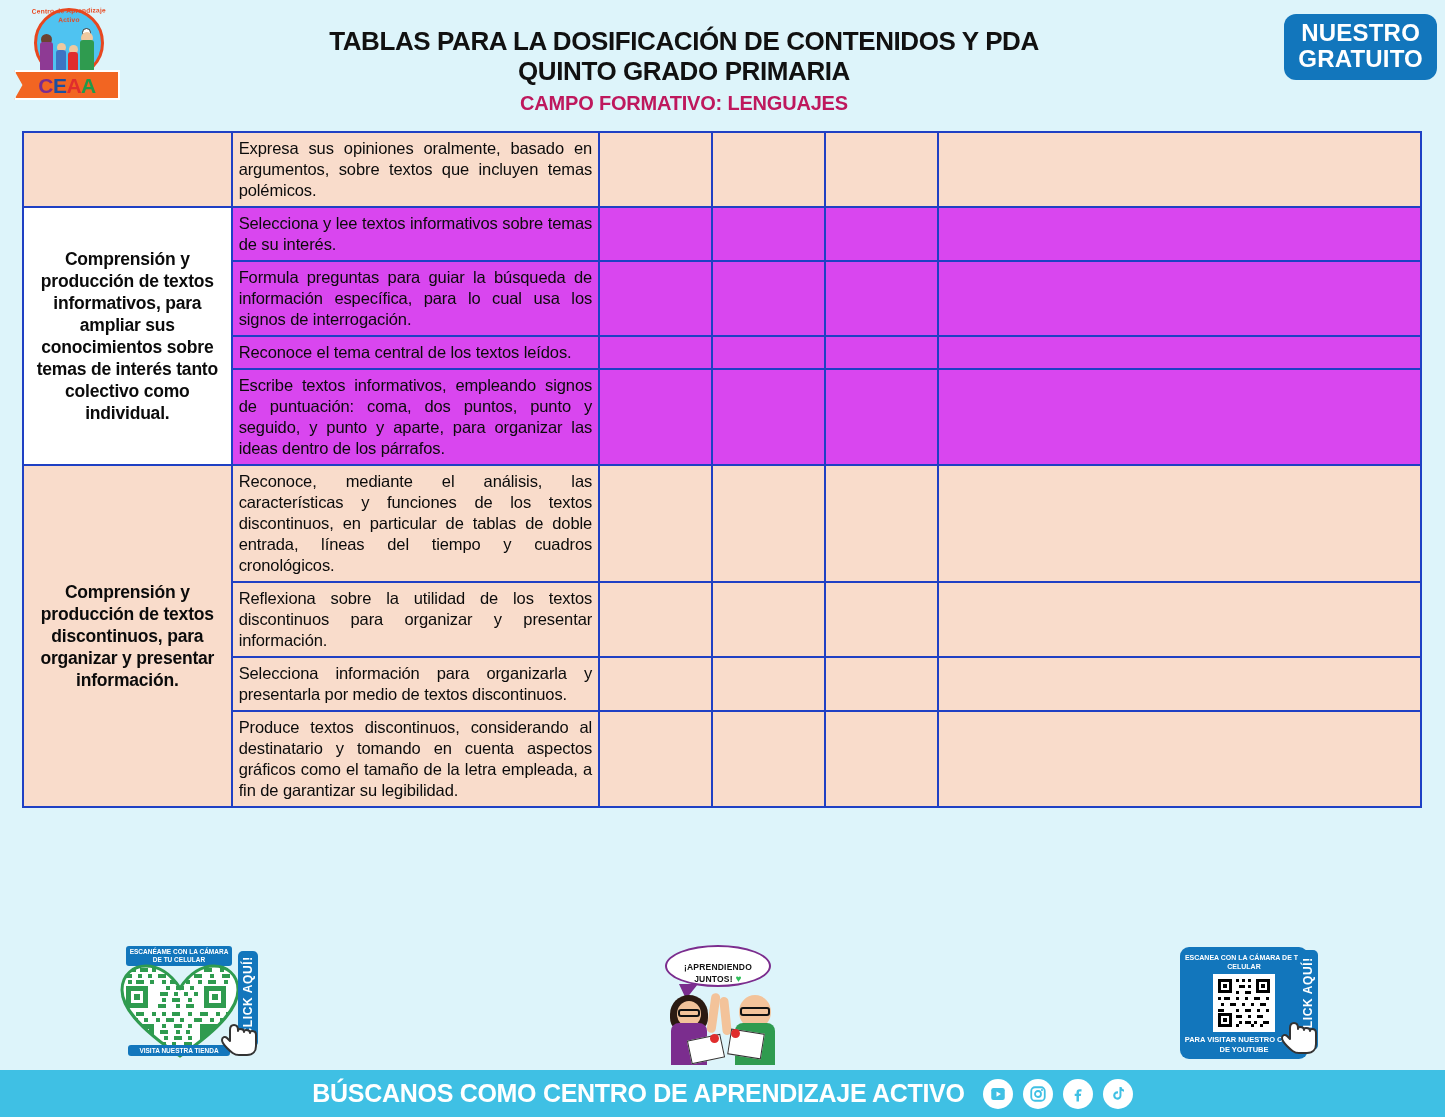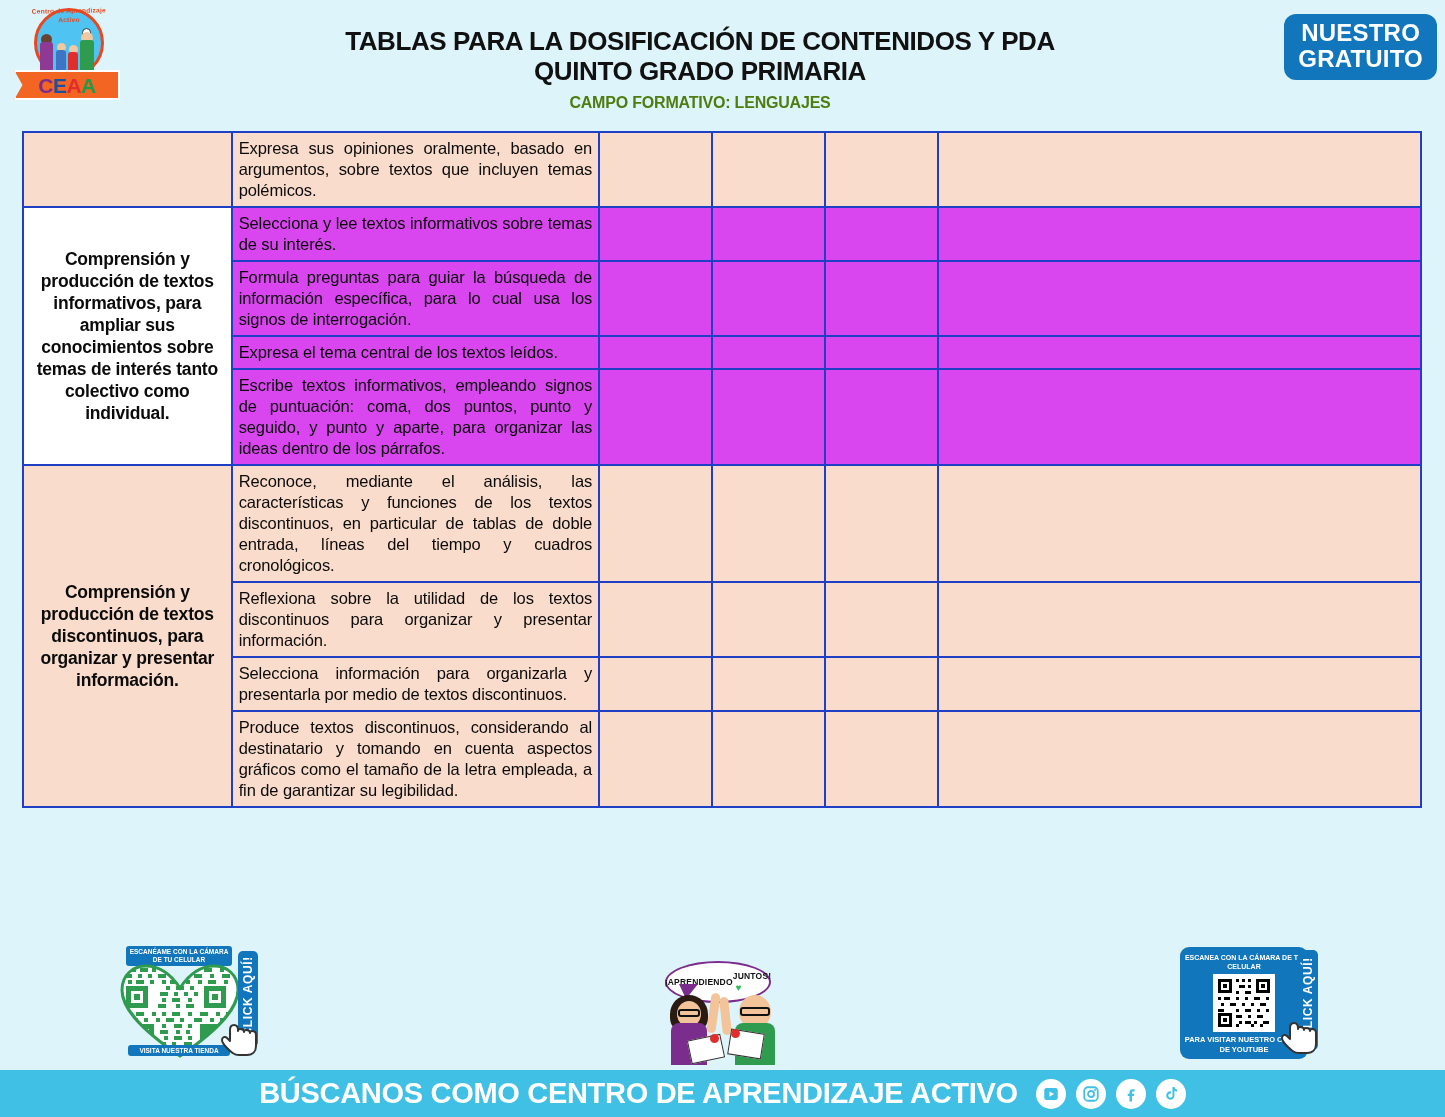--- a/index.html
+++ b/index.html
@@ -43,27 +43,27 @@
   .logo .banner {
     position: absolute; left: 2px; top: 64px; width: 106px; height: 30px;
     background: #f26522; border: 2px solid #fff;
     display: flex; align-items: center; justify-content: center;
     clip-path: polygon(0 0, 100% 0, 100% 100%, 0 100%, 8% 50%);
   }
   .logo .banner span { font-size: 21px; font-weight: bold; line-height: 1; letter-spacing: -.5px; }
   .logo .c1 { color: #7b2d8e; } .logo .c2 { color: #1b4fa0; }
   .logo .c3 { color: #e02d2d; } .logo .c4 { color: #1f9a4a; }
 
-  .titles { position: absolute; left: 300px; top: 26px; width: 800px; text-align: center; }
+  .titles { position: absolute; left: 284px; top: 26px; width: 800px; text-align: center; }
   .title-main {
     font-size: 26px; font-weight: bold; color: #111;
     letter-spacing: -.4px; line-height: 30px; white-space: nowrap;
   }
   .title-sub {
-    font-size: 16px; font-weight: bold; color: #4d7c0f;
+    font-size: 20px; font-weight: bold; color: #be185d;
     letter-spacing: -.2px; line-height: 30px; margin-top: 2px;
   }
 
   .badge {
     position: absolute; right: 8px; top: 14px;
     background: #1276bc; color: #fff; border-radius: 12px;
     padding: 6px 14px 8px; text-align: center;
     font-size: 24px; font-weight: bold; line-height: 26px;
     letter-spacing: .2px;
   }
@@ -128,23 +128,23 @@
     transform: rotate(180deg);
     display: flex; align-items: center; justify-content: center;
   }
   .qr-left .click-tab { left: 130px; top: 6px; width: 20px; height: 96px; }
   .hand { position: absolute; width: 40px; height: 38px; }
   .qr-left .hand { left: 112px; top: 74px; }
 
   
   .illus { position: absolute; left: 653px; top: 0px; width: 140px; height: 120px; }
   .bubble {
-    position: absolute; left: 12px; top: 16px; width: 106px; height: 42px;
+    position: absolute; left: 12px; top: 0px; width: 106px; height: 42px;
     background: #fff; border: 2px solid #7b2d8e; border-radius: 50%;
-    display: flex; flex-direction: row; align-items: center; justify-content: center;
+    display: flex; flex-direction: column; align-items: center; justify-content: flex-end;
   }
   .bubble .l1, .bubble .l2 {
     font-size: 8.5px; font-weight: bold; color: #111; letter-spacing: .2px; line-height: 11px;
   }
   .bubble-tail {
     position: absolute; left: 26px; top: 39px; width: 0; height: 0;
     border-left: 7px solid transparent; border-right: 12px solid transparent;
     border-top: 15px solid #7b2d8e;
   }
   .heart-emoji { color: #2fbf5a; font-size: 10px; margin-left: 3px; }
@@ -188,21 +188,21 @@
   }
   .qr-right .click-tab { left: 118px; top: 3px; width: 20px; height: 100px; }
   .qr-right .hand { left: 100px; top: 70px; }
 
   
   .bottom-bar {
     position: absolute; left: 0; bottom: 0; width: 1445px; height: 47px;
     background: #3fc0e4; display: flex; align-items: center; justify-content: center;
   }
   .bottom-bar .bb-text {
-    color: #fff; font-size: 29px; font-weight: bold; letter-spacing: -.3px;
+    color: #fff; font-size: 25px; font-weight: bold; letter-spacing: -.3px;
   }
   .social { display: flex; align-items: center; gap: 10px; margin-left: 18px; }
   .social .sic {
     width: 30px; height: 30px; border-radius: 50%; background: #fff;
     display: flex; align-items: center; justify-content: center;
     color: #3fc0e4;
   }
   .social .sic svg { width: 18px; height: 18px; fill: #3fc0e4; }
 </style>
 </head>
@@ -268,21 +268,21 @@
 
         <tr class="white">
           <td class="pda">Formula preguntas para guiar la búsqueda de información específica, para lo cual usa los signos de interrogación.</td>
           <td class="blank-a"></td>
           <td class="blank-b"></td>
           <td class="blank-c"></td>
           <td class="blank-d"></td>
         </tr>
 
         <tr class="white">
-          <td class="pda">Expresa el tema central de los textos leídos.</td>
+          <td class="pda">Reconoce el tema central de los textos leídos.</td>
           <td class="blank-a"></td>
           <td class="blank-b"></td>
           <td class="blank-c"></td>
           <td class="blank-d"></td>
         </tr>
 
         <tr class="white">
           <td class="pda">Escribe textos informativos, empleando signos de puntuación: coma, dos puntos, punto y seguido, y punto y aparte, para organizar las ideas dentro de los párrafos.</td>
           <td class="blank-a"></td>
           <td class="blank-b"></td>

